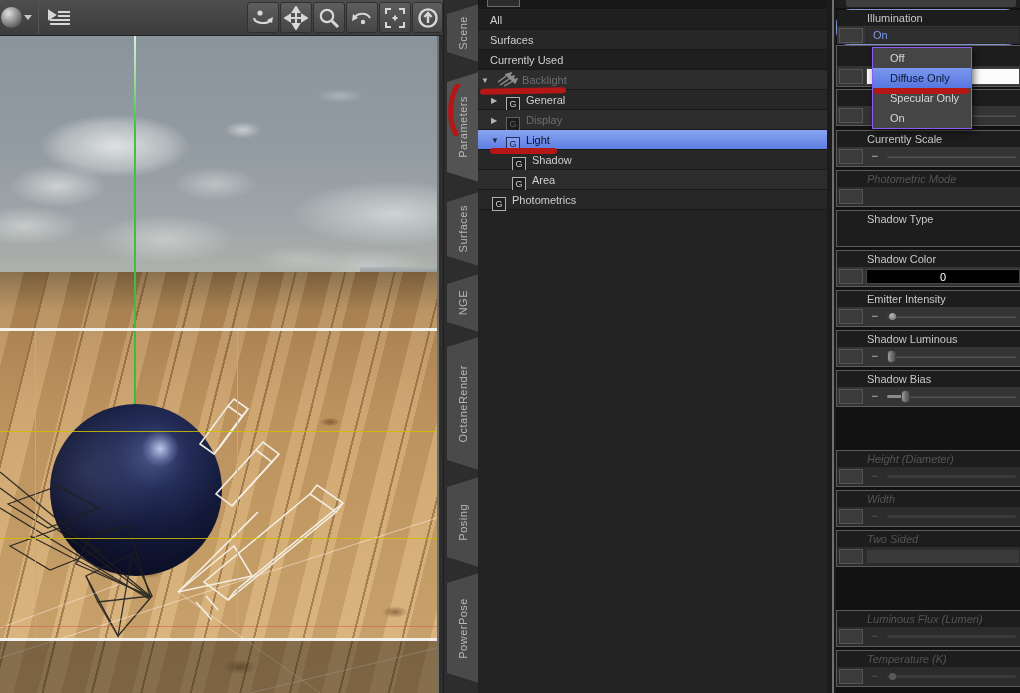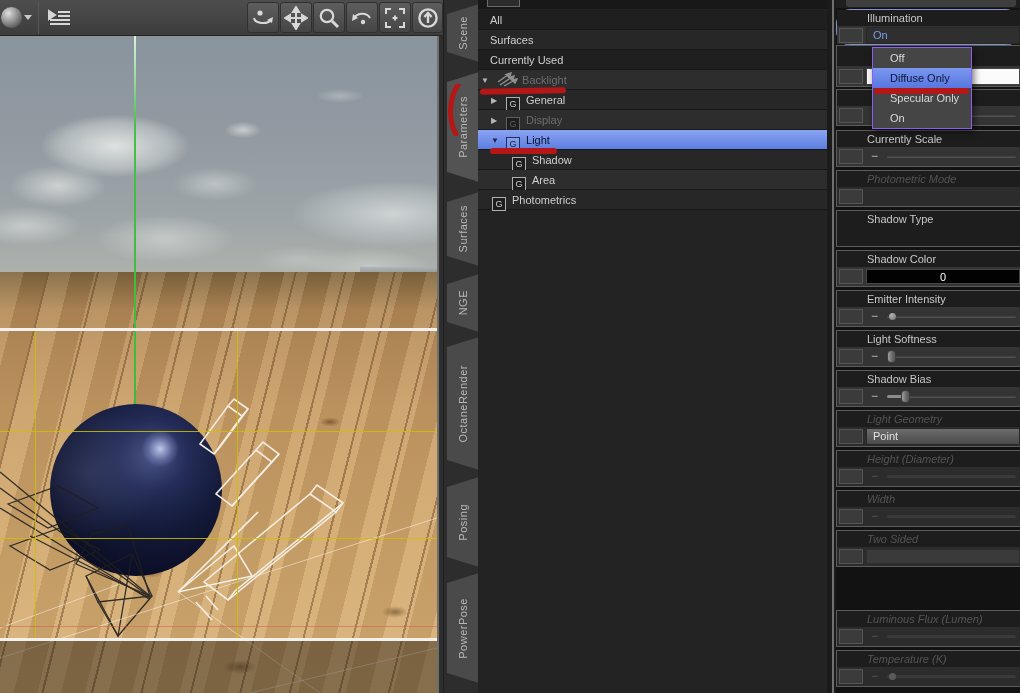--- a/index.html
+++ b/index.html
@@ -387,21 +387,21 @@
         <div class="pslider">
           <span class="minus-ico"></span>
           <span class="ptrack">
               <span class="h-dot" style="left:2px;"></span>
             </span>
         </div>
       </div>
     </div>
 
     <div class="pg" style="top:330px;">
-      <div class="ph"><span>Light Softness</span></div>
+      <div class="ph"><span>Shadow Luminous</span></div>
       <div class="pr">
         <span class="pbox"></span>
         <div class="pslider">
           <span class="minus-ico"></span>
           <span class="ptrack">
               <span class="h-pill" style="left:0;"></span>
             </span>
         </div>
       </div>
     </div>
@@ -413,27 +413,20 @@
         <div class="pslider">
           <span class="minus-ico"></span>
           <span class="ptrack">
               <span class="h-fill" style="width:18px;"></span>
               <span class="h-pill" style="left:14px;"></span>
             </span>
         </div>
       </div>
     </div>
 
-    <div class="pg disabled" style="top:410px;">
-      <div class="ph"><span>Light Geometry</span></div>
-      <div class="pr">
-        <span class="pbox"></span>
-        <div class="pcombo lit" style="font-style:normal;"><span>Point</span></div>
-      </div>
-    </div>
 
     <div class="pg disabled" style="top:450px;">
       <div class="ph"><span>Height (Diameter)</span></div>
       <div class="pr">
         <span class="pbox"></span>
         <div class="pslider">
           <span class="minus-ico"></span>
             <span class="ptrack"></span>
         </div>
       </div>

